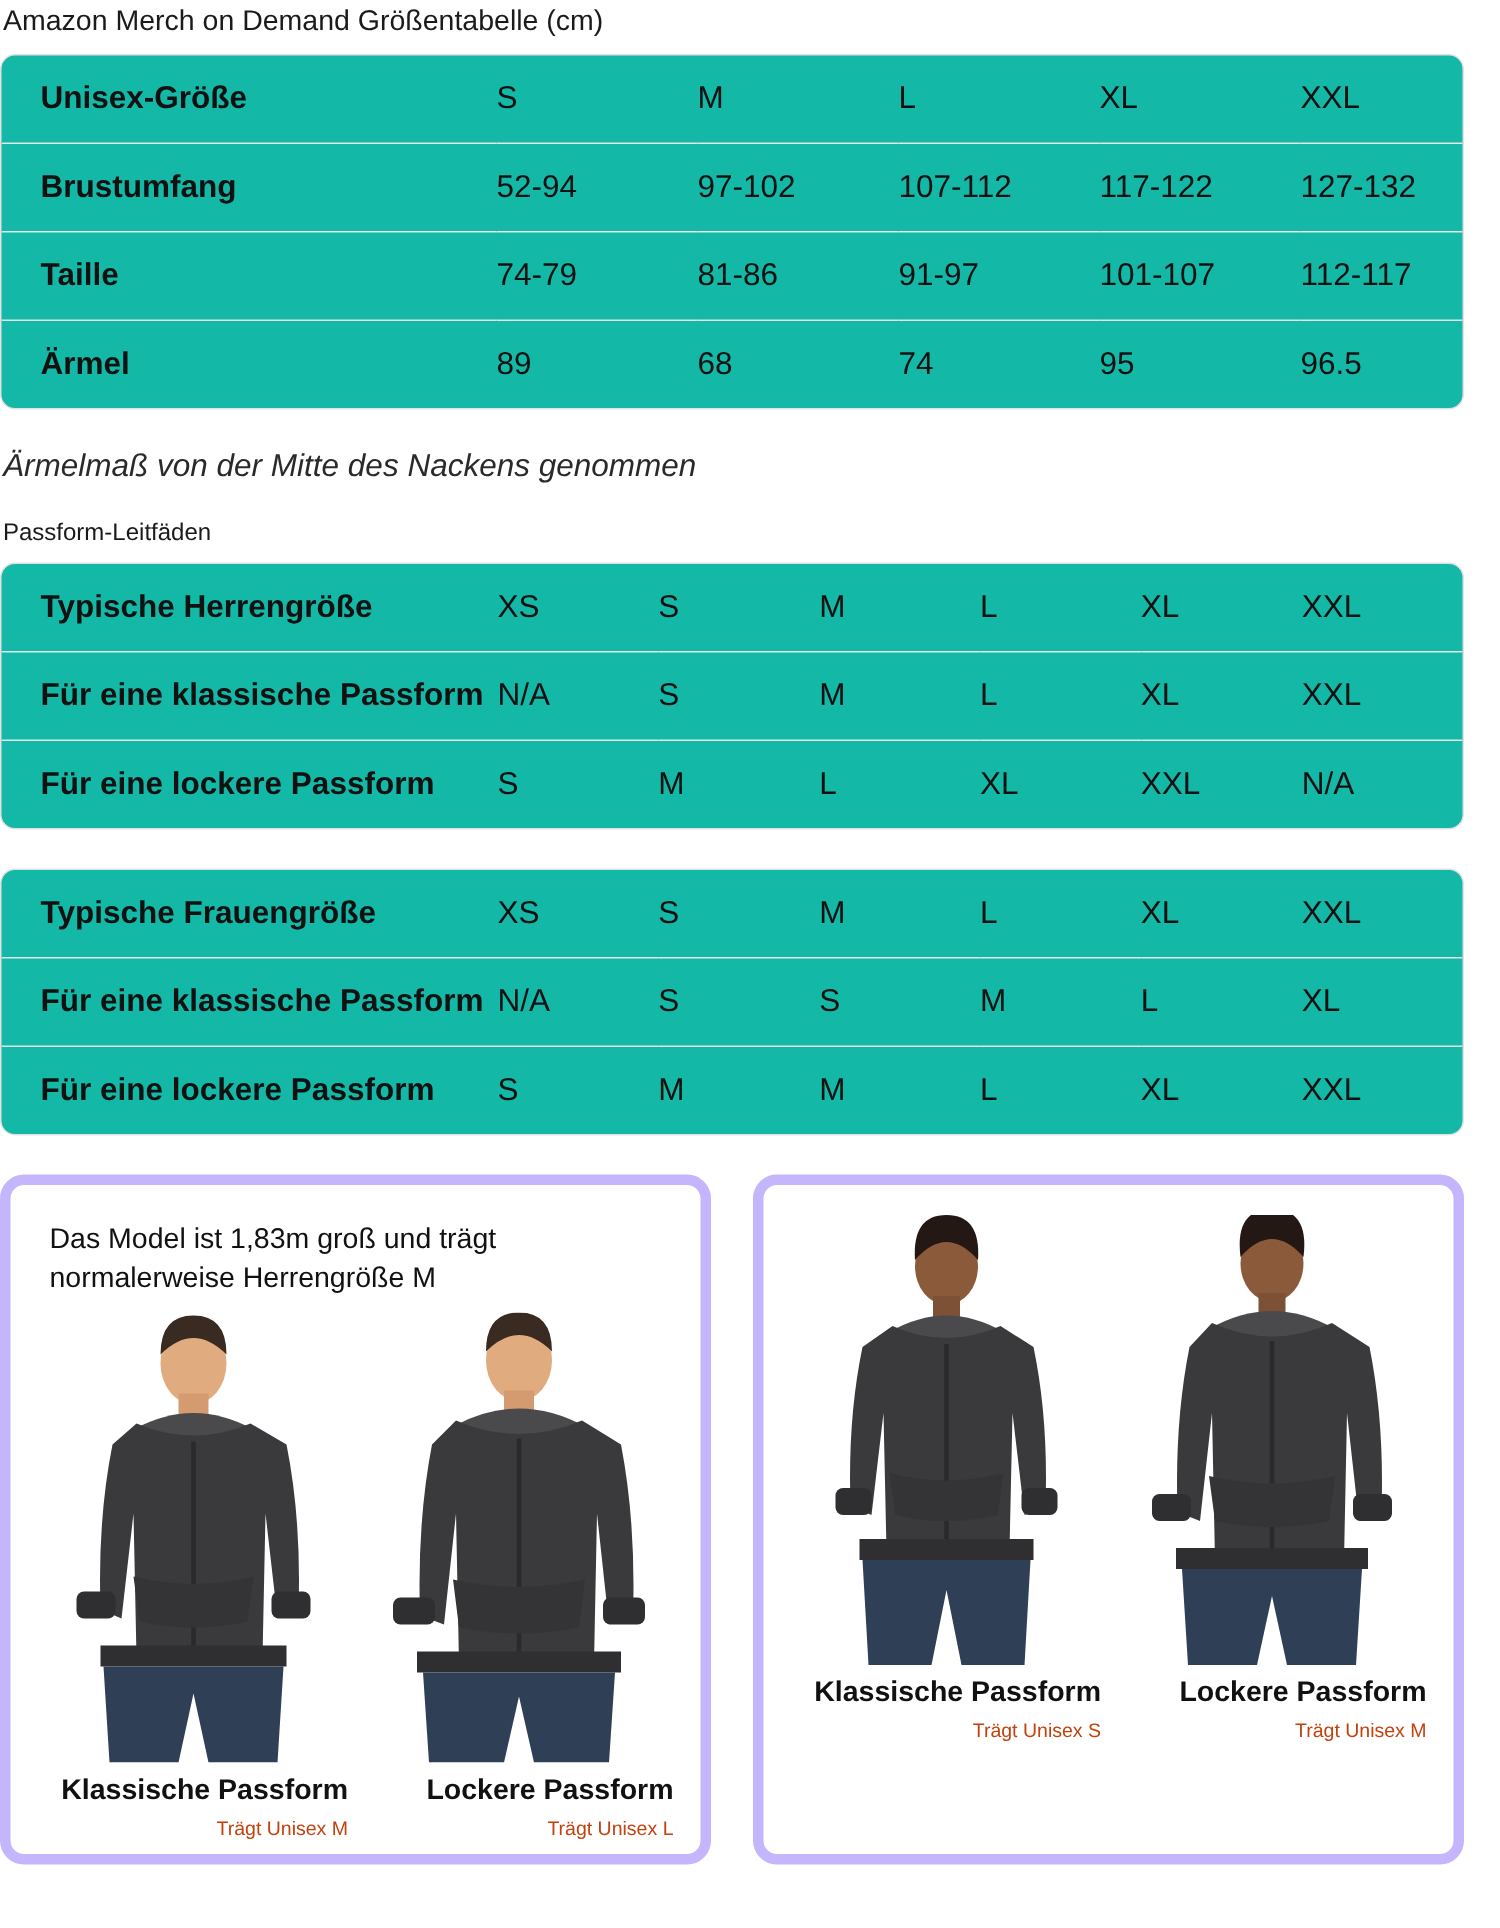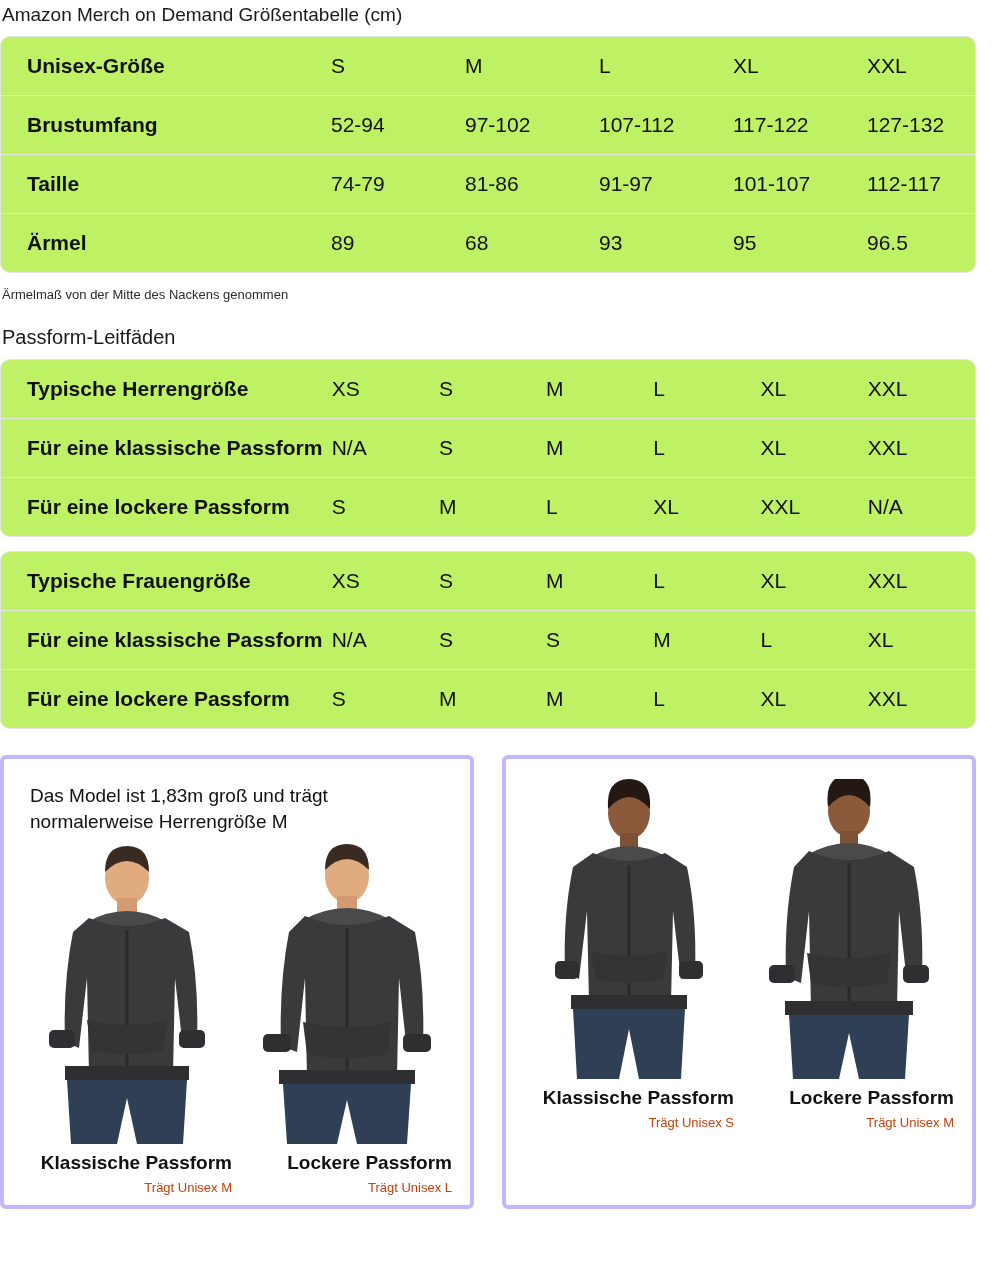--- a/index.html
+++ b/index.html
@@ -23,22 +23,22 @@
     font-size: 19px;
     color: #1a1a1a;
     padding: 4px 0 10px 2px;
     font-weight: 400;
   }
   
   .table-card {
     border: 1px solid #e2e2e2;
     border-radius: 10px;
     overflow: hidden;
-    margin: 0 0 0 0;
-    background: #bef264;
+    margin: 0 0 12px 0;
+    background: #14b8a6;
   }
   table.size-table {
     width: 100%;
     border-collapse: collapse;
     table-layout: fixed;
   }
   table.size-table tr + tr td,
   table.size-table tr + tr th {
     border-top: 1px solid #e6e6e6;
   }
@@ -53,26 +53,27 @@
   }
   table.size-table td.rowhead, table.size-table th.rowhead {
     font-weight: bold;
     padding-left: 26px;
   }
   
   .tbl-main col.c0 { width: 330px; }
   .tbl-main col.cx { width: 134px; }
 
   .note {
-    font-size: 13px;
+    font-size: 21px;
     color: #2a2a2a;
     padding: 14px 0 0 2px;
+    font-style: italic;
   }
   .section-label {
-    font-size: 20px;
+    font-size: 16px;
     color: #1a1a1a;
     padding: 24px 0 10px 2px;
   }
   
   .tbl-fit col.c0 { width: 330px; }
   .tbl-fit col.cx { width: 107px; }
   .tbl-fit td {
     font-size: 20px;
     padding: 16px 8px 16px 0;
   }
@@ -81,22 +82,22 @@
   .gap-12 { height: 14px; }
 
   
   .model-row {
     display: flex;
     gap: 28px;
     margin-top: 26px;
   }
   .model-card {
     flex: 1 1 0;
-    border: 4px solid #c4b5fd;
-    border-radius: 6px;
+    border: 7px solid #c4b5fd;
+    border-radius: 16px;
     padding: 20px 18px 10px 18px;
     box-sizing: border-box;
     background: #fff;
     overflow: hidden;
   }
   .model-caption {
     font-size: 19px;
     line-height: 1.35;
     color: #111;
     padding: 4px 6px 10px 8px;
@@ -177,21 +178,21 @@
           <td>74-79</td>
           <td>81-86</td>
           <td>91-97</td>
           <td>101-107</td>
           <td>112-117</td>
         </tr>
         <tr>
           <td class="rowhead">Ärmel</td>
           <td>89</td>
           <td>68</td>
-          <td>93</td>
+          <td>74</td>
           <td>95</td>
           <td>96.5</td>
         </tr>
       </tbody>
     </table>
   </div>
 
   <div class="note">Ärmelmaß von der Mitte des Nackens genommen</div>
 
   <div class="section-label">Passform-Leitfäden</div>

